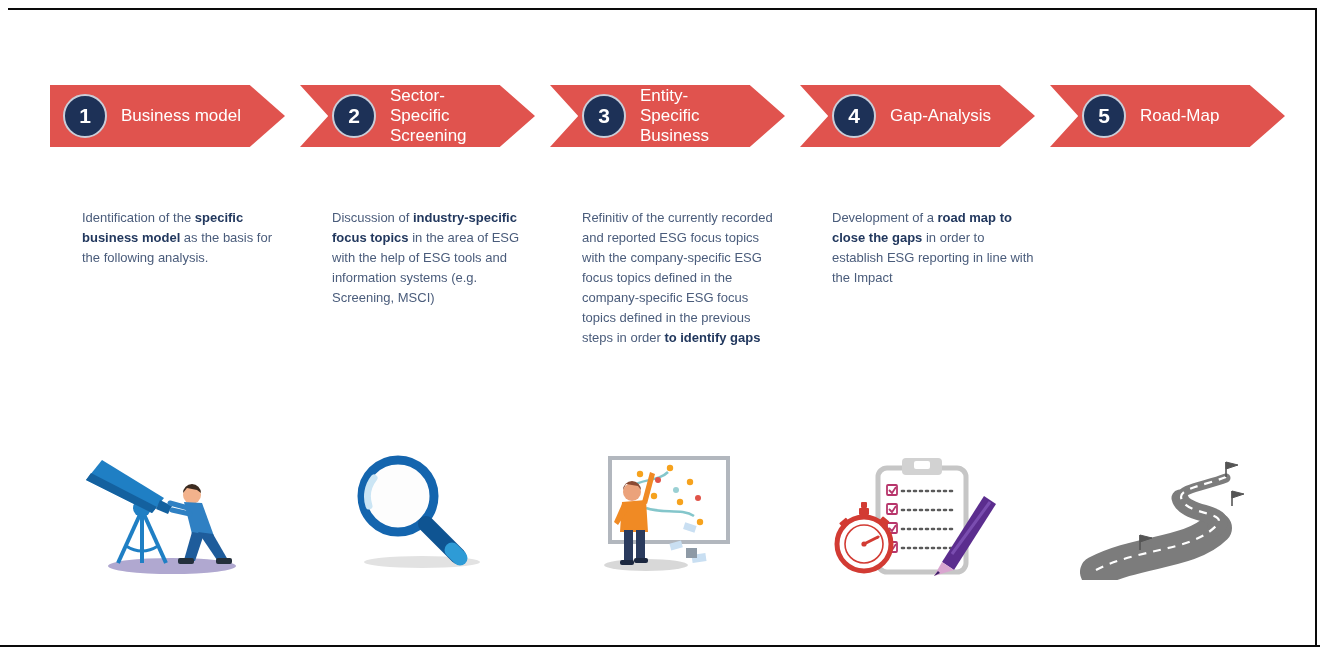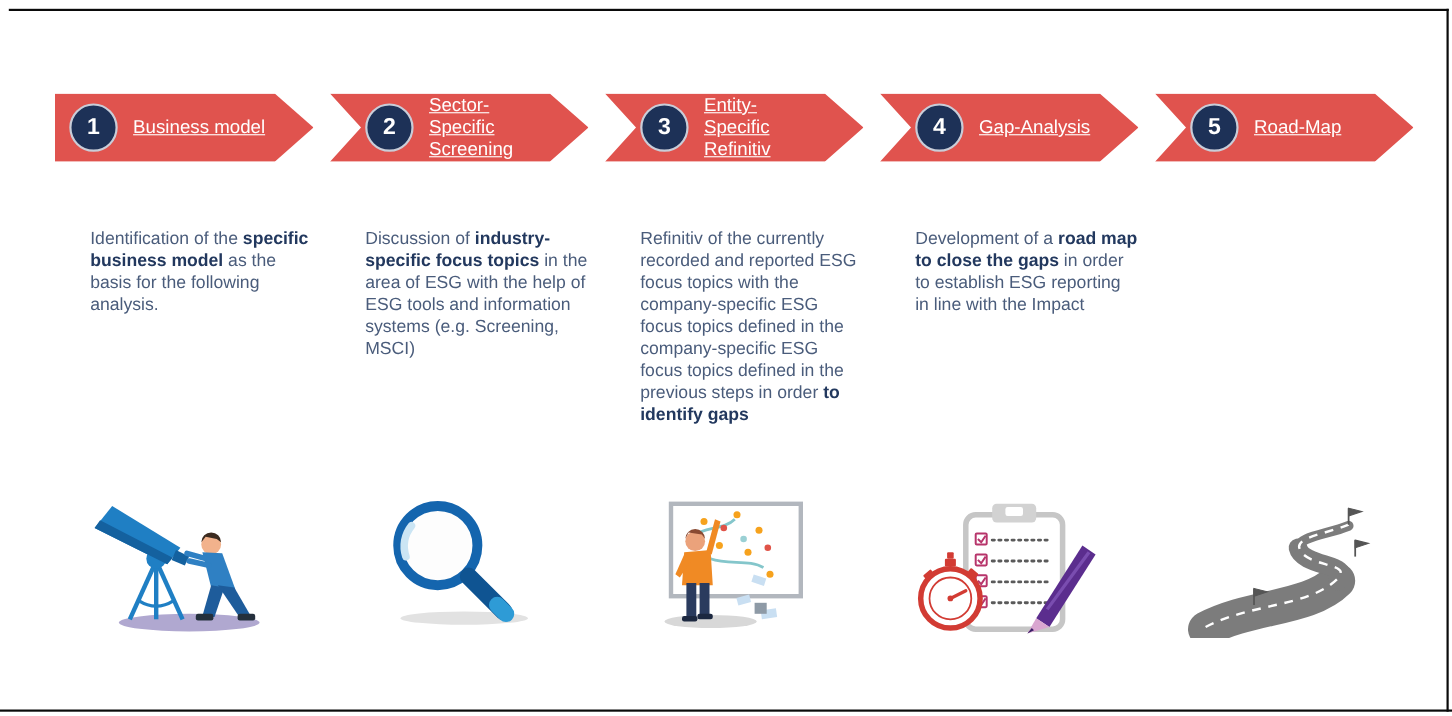--- a/index.html
+++ b/index.html
@@ -29,26 +29,26 @@
     clip-path:polygon(0 0,85% 0,100% 50%,85% 100%,0 100%,12% 50%);
     padding-left:32px;
   }
   .num{
     flex:0 0 auto;width:40px;height:40px;border-radius:50%;
     background:var(--circle,#1D3157);
     border:2px solid #C9CDD8;
     color:#fff;font-size:21px;font-weight:bold;
     display:flex;align-items:center;justify-content:center;
   }
-  .step-title{margin-left:14px;font-size:17px;line-height:1.18;text-decoration:underline;}
+  .step-title{margin-left:14px;font-size:17px;line-height:1.18;}
 
   .desc-row{position:absolute;left:50px;top:208px;display:flex;}
   .desc{
     width:250px;box-sizing:border-box;padding-left:32px;padding-right:16px;
-    font-size:16px;line-height:20px;color:var(--text,#4A5C7B);
+    font-size:13px;line-height:20px;color:var(--text,#4A5C7B);
   }
   .desc p{margin:0 0 20px 0;}
   .desc p:last-child{margin-bottom:0;}
   .desc b{color:var(--text-bold,#22385E);font-weight:bold;}
 
   .icons-row{position:absolute;left:50px;top:450px;display:flex;}
   .icon-cell{width:250px;height:130px;display:flex;justify-content:center;align-items:flex-start;}
 </style>
 </head>
 <body>
@@ -61,21 +61,21 @@
   <div class="chevron first">
     <div class="num">1</div>
     <div class="step-title">Business model</div>
   </div>
   <div class="chevron notch">
     <div class="num">2</div>
     <div class="step-title">Sector-Specific Screening</div>
   </div>
   <div class="chevron notch">
     <div class="num">3</div>
-    <div class="step-title">Entity-Specific Refinitiv</div>
+    <div class="step-title">Entity-Specific Business</div>
   </div>
   <div class="chevron notch">
     <div class="num">4</div>
     <div class="step-title">Gap-Analysis</div>
   </div>
   <div class="chevron notch">
     <div class="num">5</div>
     <div class="step-title">Road-Map</div>
   </div>
 </div>

